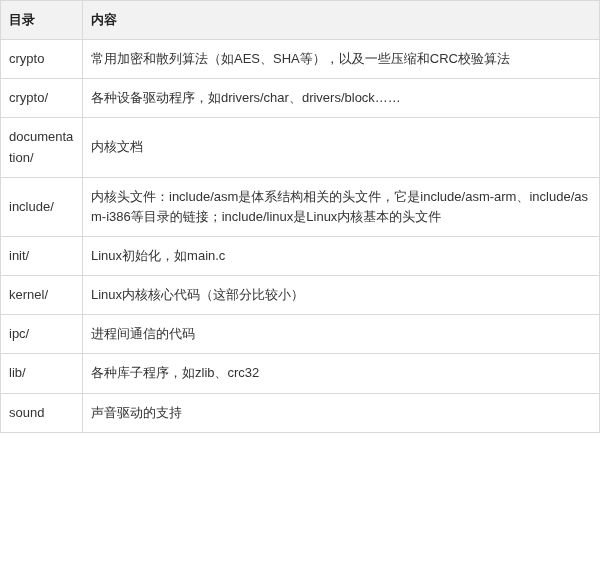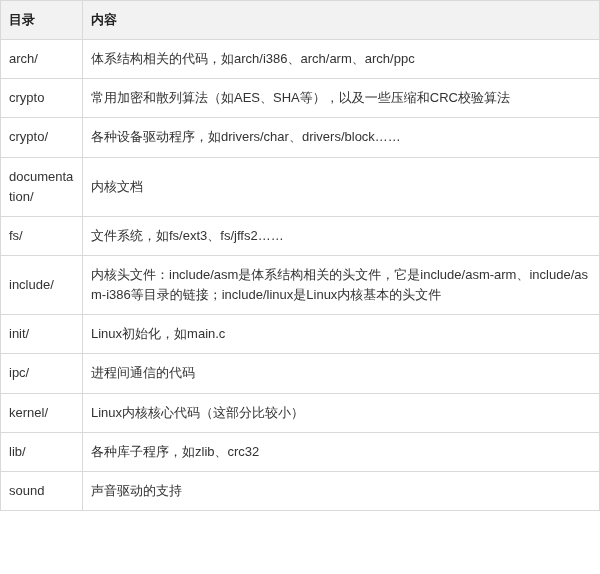--- a/index.html
+++ b/index.html
@@ -44,54 +44,46 @@
     <col>
   </colgroup>
   <thead>
     <tr>
       <th>目录</th>
       <th>内容</th>
     </tr>
   </thead>
   <tbody id="rows">
       <tr>
-      <td class="dir">arch/</td>
-      <td>体系结构相关的代码，如arch/i386、arch/arm、arch/ppc</td>
-    </tr>
-      <tr>
       <td class="dir">crypto</td>
       <td>常用加密和散列算法（如AES、SHA等），以及一些压缩和CRC校验算法</td>
     </tr>
       <tr>
       <td class="dir">crypto/</td>
       <td>各种设备驱动程序，如drivers/char、drivers/block……</td>
     </tr>
       <tr>
       <td class="dir">documentation/</td>
       <td>内核文档</td>
     </tr>
       <tr>
-      <td class="dir">fs/</td>
-      <td>文件系统，如fs/ext3、fs/jffs2……</td>
-    </tr>
-      <tr>
       <td class="dir">include/</td>
       <td>内核头文件：include/asm是体系结构相关的头文件，它是include/asm-arm、include/asm-i386等目录的链接；include/linux是Linux内核基本的头文件</td>
     </tr>
       <tr>
       <td class="dir">init/</td>
       <td>Linux初始化，如main.c</td>
     </tr>
       <tr>
+      <td class="dir">kernel/</td>
+      <td>Linux内核核心代码（这部分比较小）</td>
+    </tr>
+      <tr>
       <td class="dir">ipc/</td>
       <td>进程间通信的代码</td>
-    </tr>
-      <tr>
-      <td class="dir">kernel/</td>
-      <td>Linux内核核心代码（这部分比较小）</td>
     </tr>
       <tr>
       <td class="dir">lib/</td>
       <td>各种库子程序，如zlib、crc32</td>
     </tr>
       <tr>
       <td class="dir">sound</td>
       <td>声音驱动的支持</td>
     </tr>
     </tbody>

